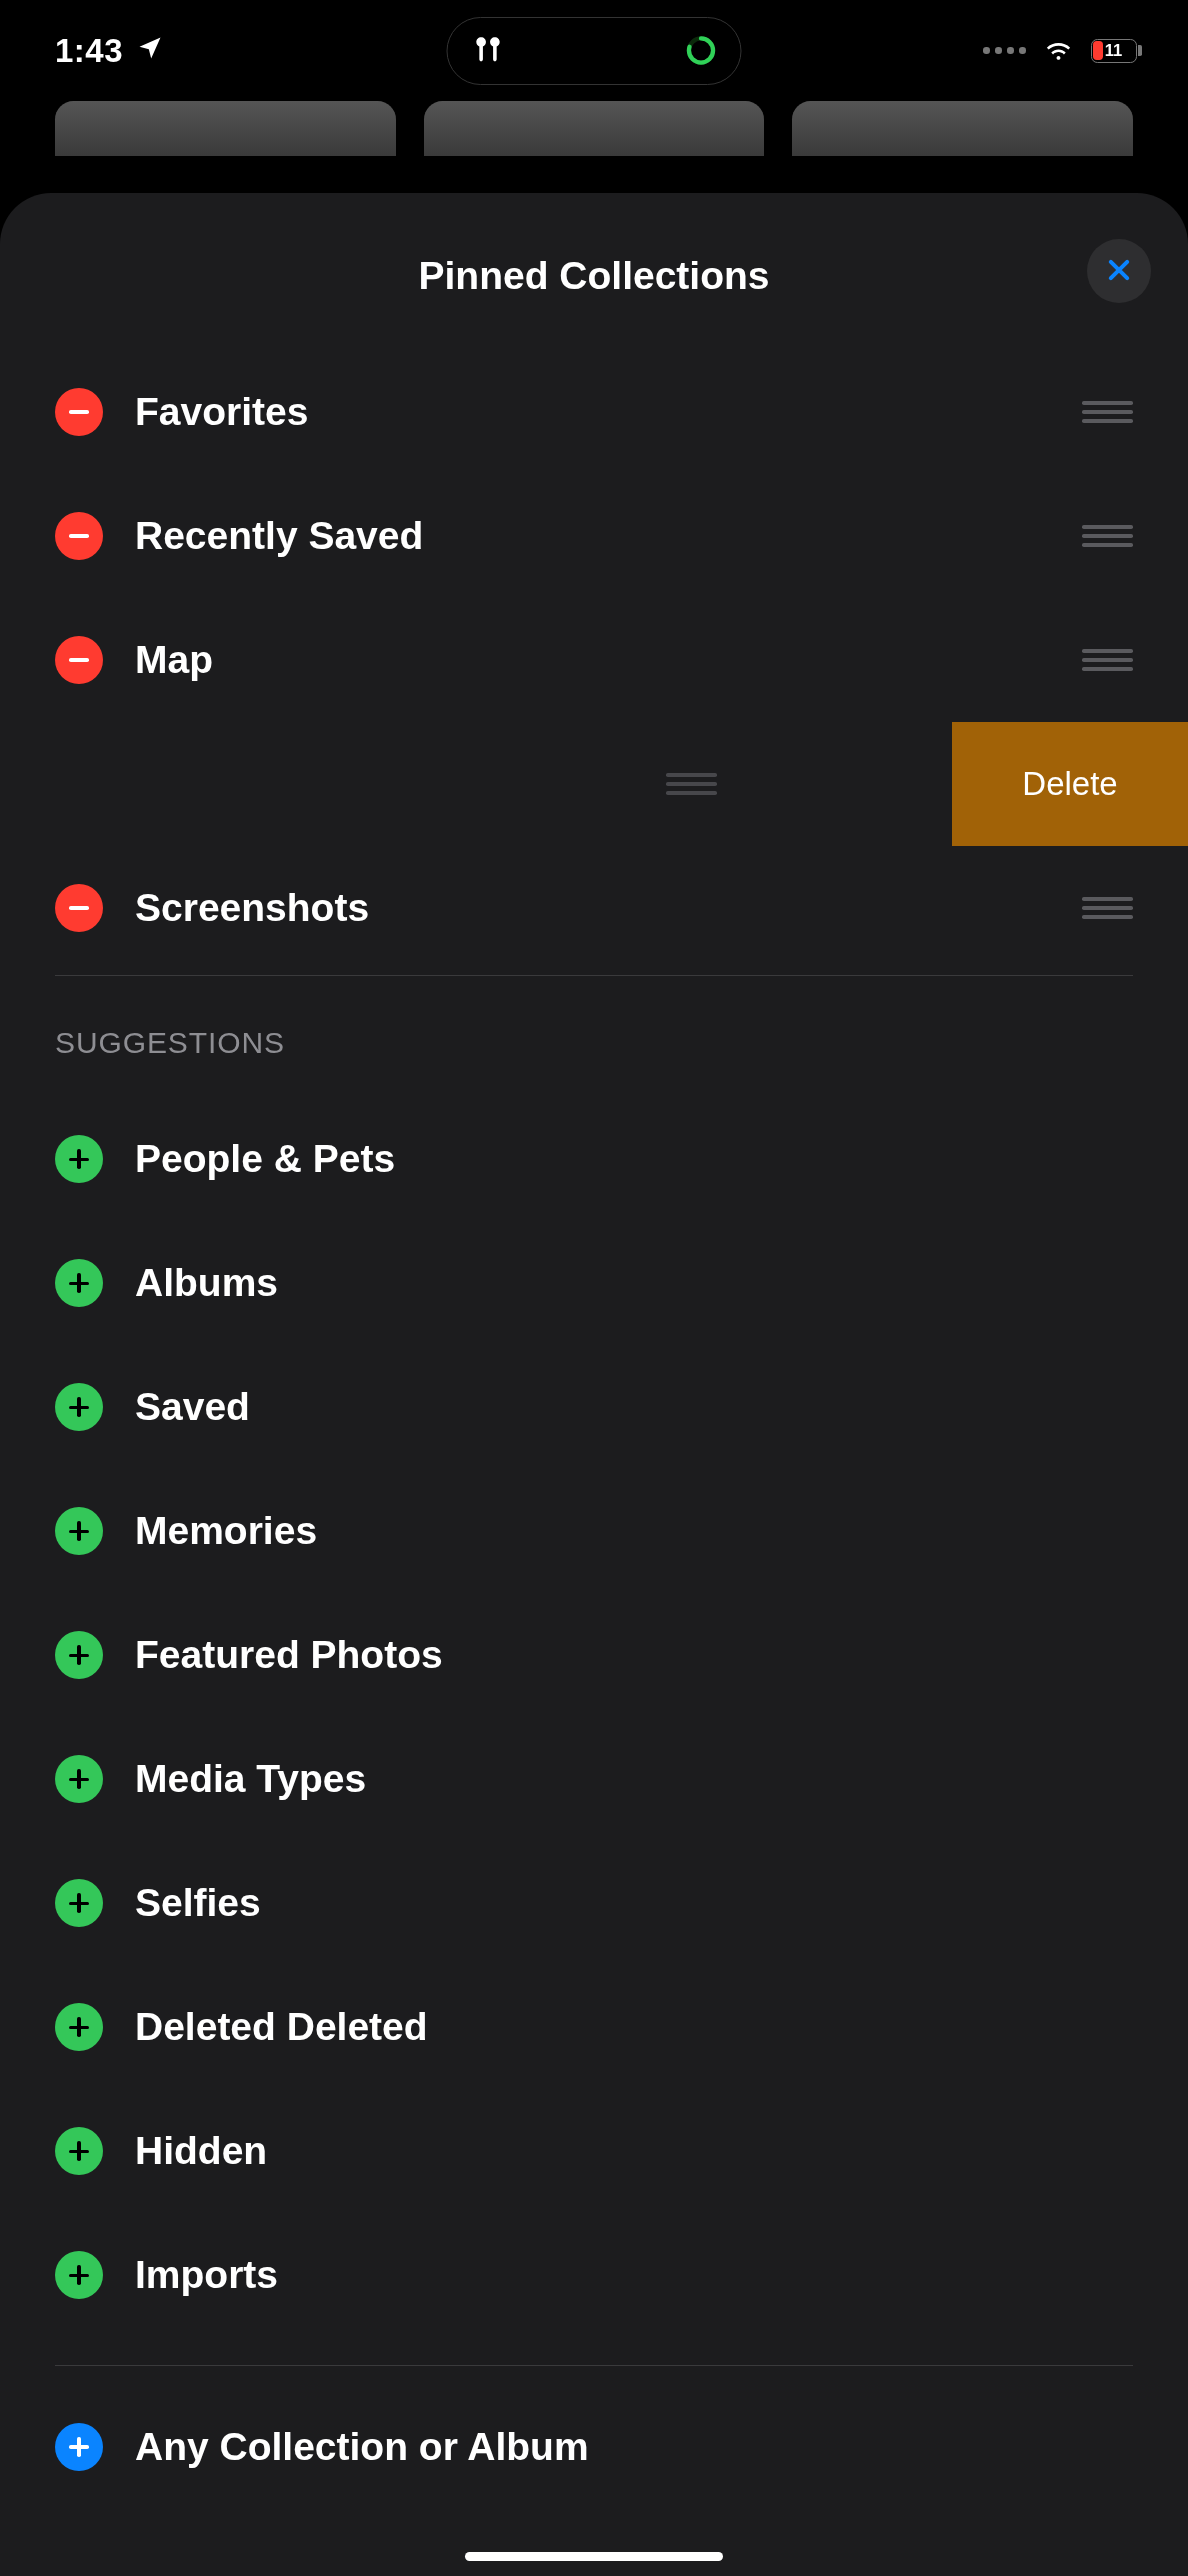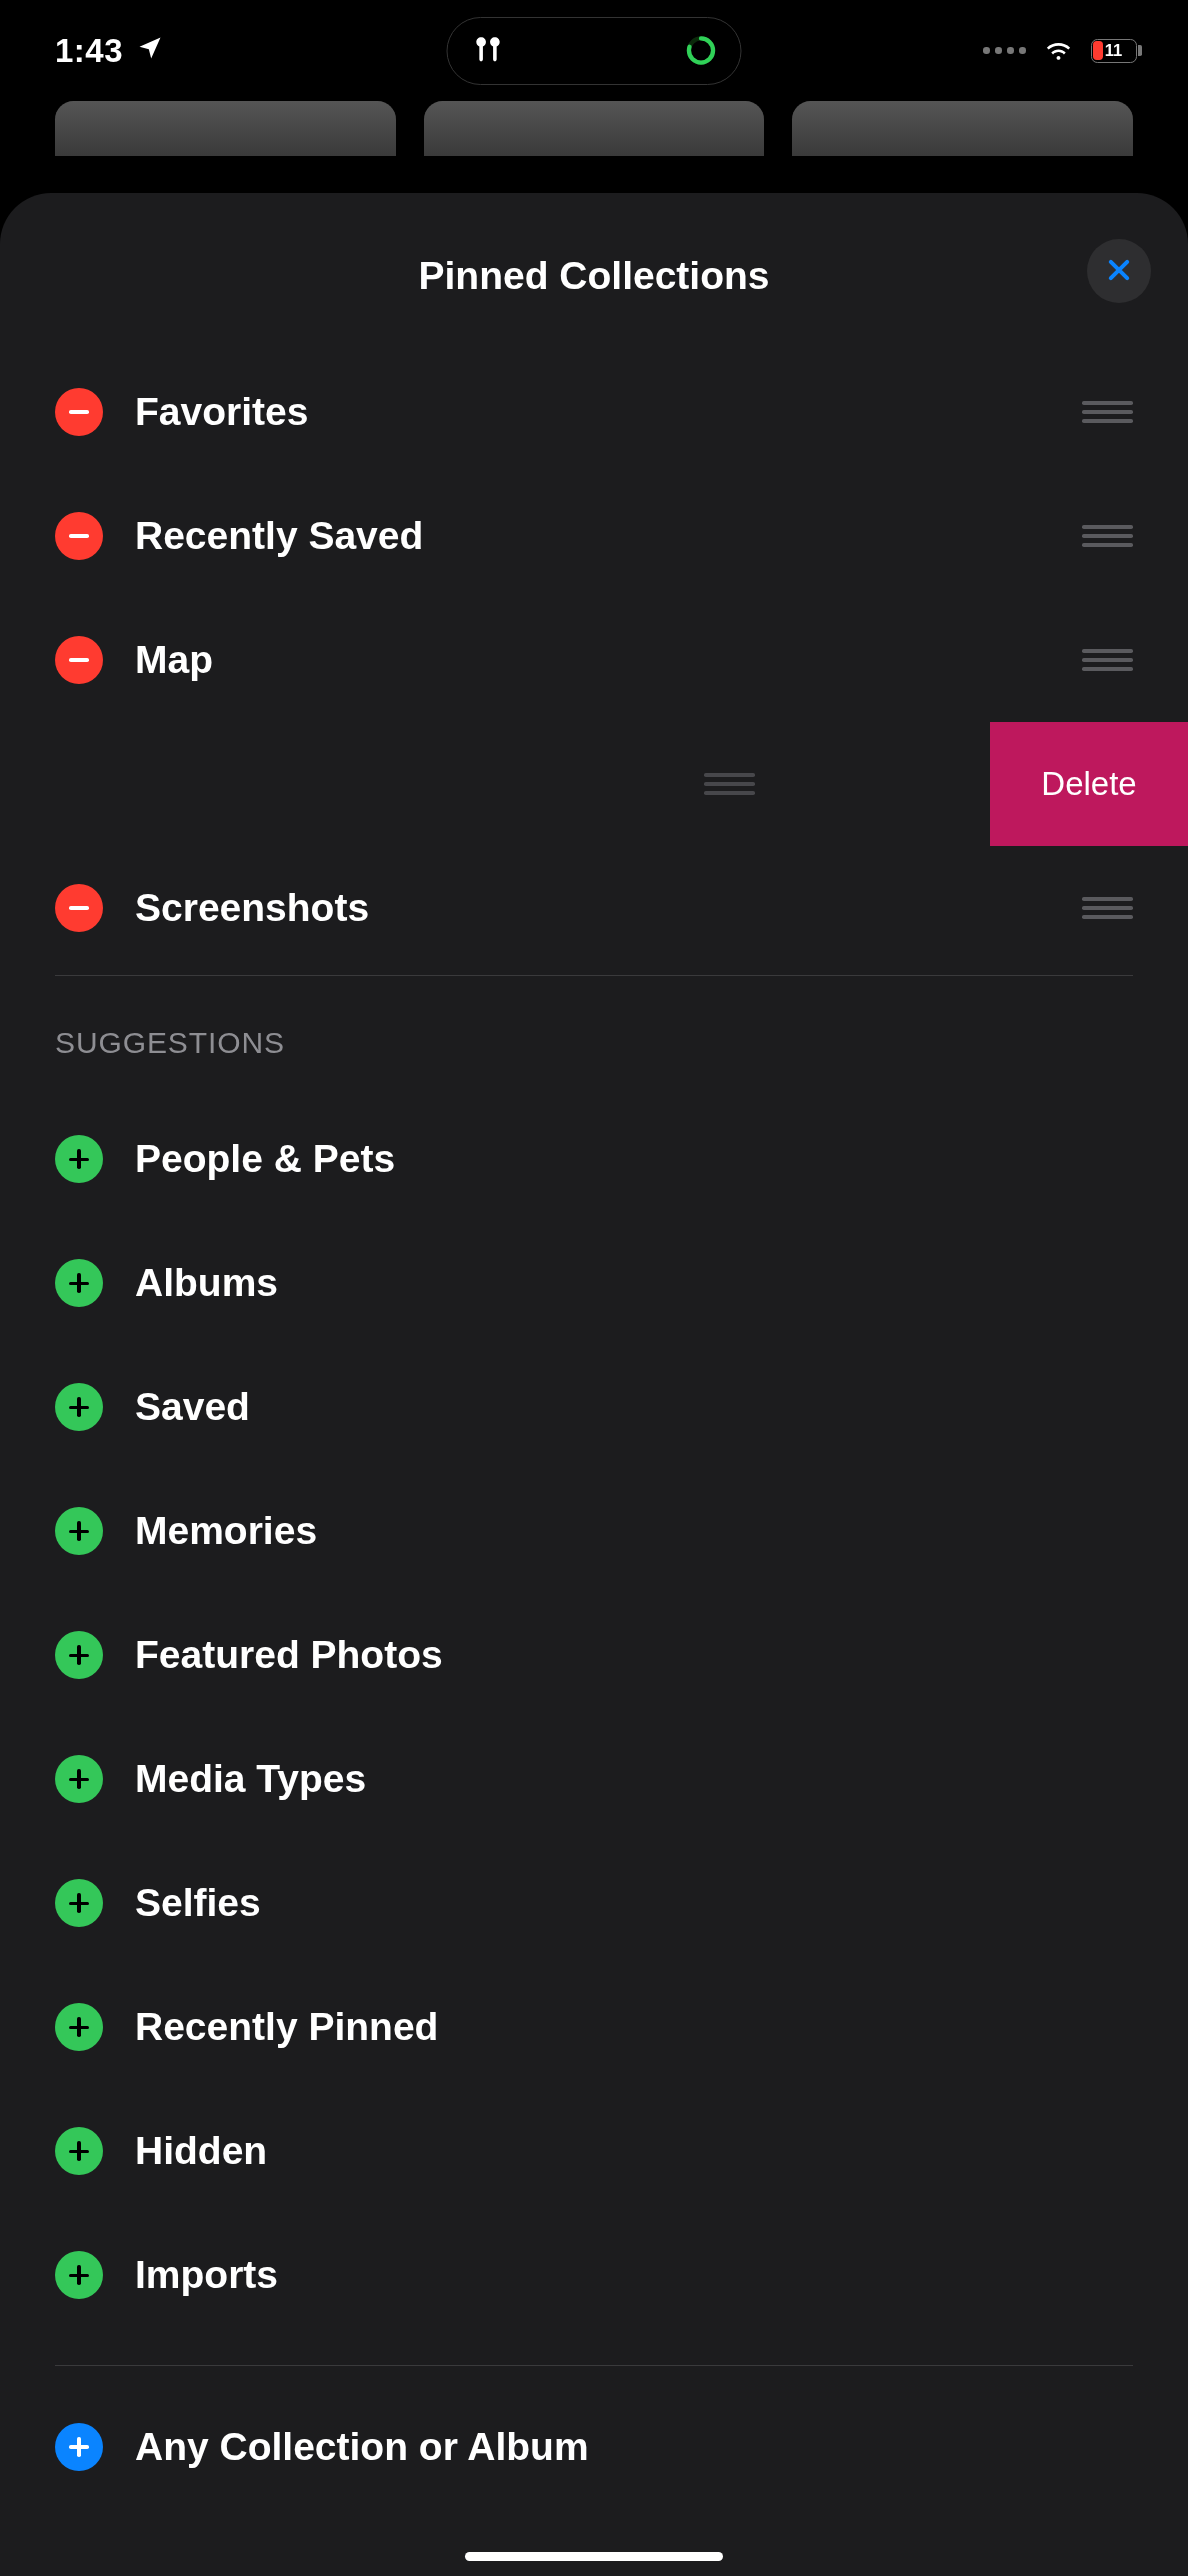--- a/index.html
+++ b/index.html
@@ -56,21 +56,21 @@
 
   .divider { height: 0.9px; background: #3a3a3c; margin: 4.6px 55px 0 55px; }
   .divider-full { height: 0.9px; background: #3a3a3c; margin: 28px 55px 0 55px; }
 
   
   .row-swiped { display: flex; align-items: center; height: 124px; position: relative; overflow: hidden; }
   .swiped-content { display: flex; align-items: center; height: 100%; transform: translateX(-198px); flex: 1; }
   .swiped-content .row-label { margin-left: 0; }
   .swiped-content .drag-handle { margin-left: auto; margin-right: 37px; }
   .swiped-content .drag-handle span { background: #5a5a5e; opacity: 0.7; }
-  .delete-btn { width: 198px; height: 100%; background: #be185d; display: flex; align-items: center; justify-content: center; font-size: 33px; font-weight: 400; flex-shrink: 0; }
+  .delete-btn { width: 236px; height: 100%; background: #a16207; display: flex; align-items: center; justify-content: center; font-size: 33px; font-weight: 400; flex-shrink: 0; }
 
   .home-indicator { position: absolute; bottom: 14.7px; left: 50%; transform: translateX(-50%); width: 258px; height: 9.2px; background: #fff; border-radius: 9.2px; }
 </style>
 </head>
 <body>
 
 <div class="status-bar">
   <div class="status-left">
     <span>1:43</span>
     <span>
@@ -218,21 +218,21 @@
       <div class="row">
         <div class="action-circle plus"></div>
         <div class="row-label">Media Types</div>
       </div>
       <div class="row">
         <div class="action-circle plus"></div>
         <div class="row-label">Selfies</div>
       </div>
       <div class="row">
         <div class="action-circle plus"></div>
-        <div class="row-label">Recently Pinned</div>
+        <div class="row-label">Deleted Deleted</div>
       </div>
       <div class="row">
         <div class="action-circle plus"></div>
         <div class="row-label">Hidden</div>
       </div>
       <div class="row">
         <div class="action-circle plus"></div>
         <div class="row-label">Imports</div>
       </div>
 

